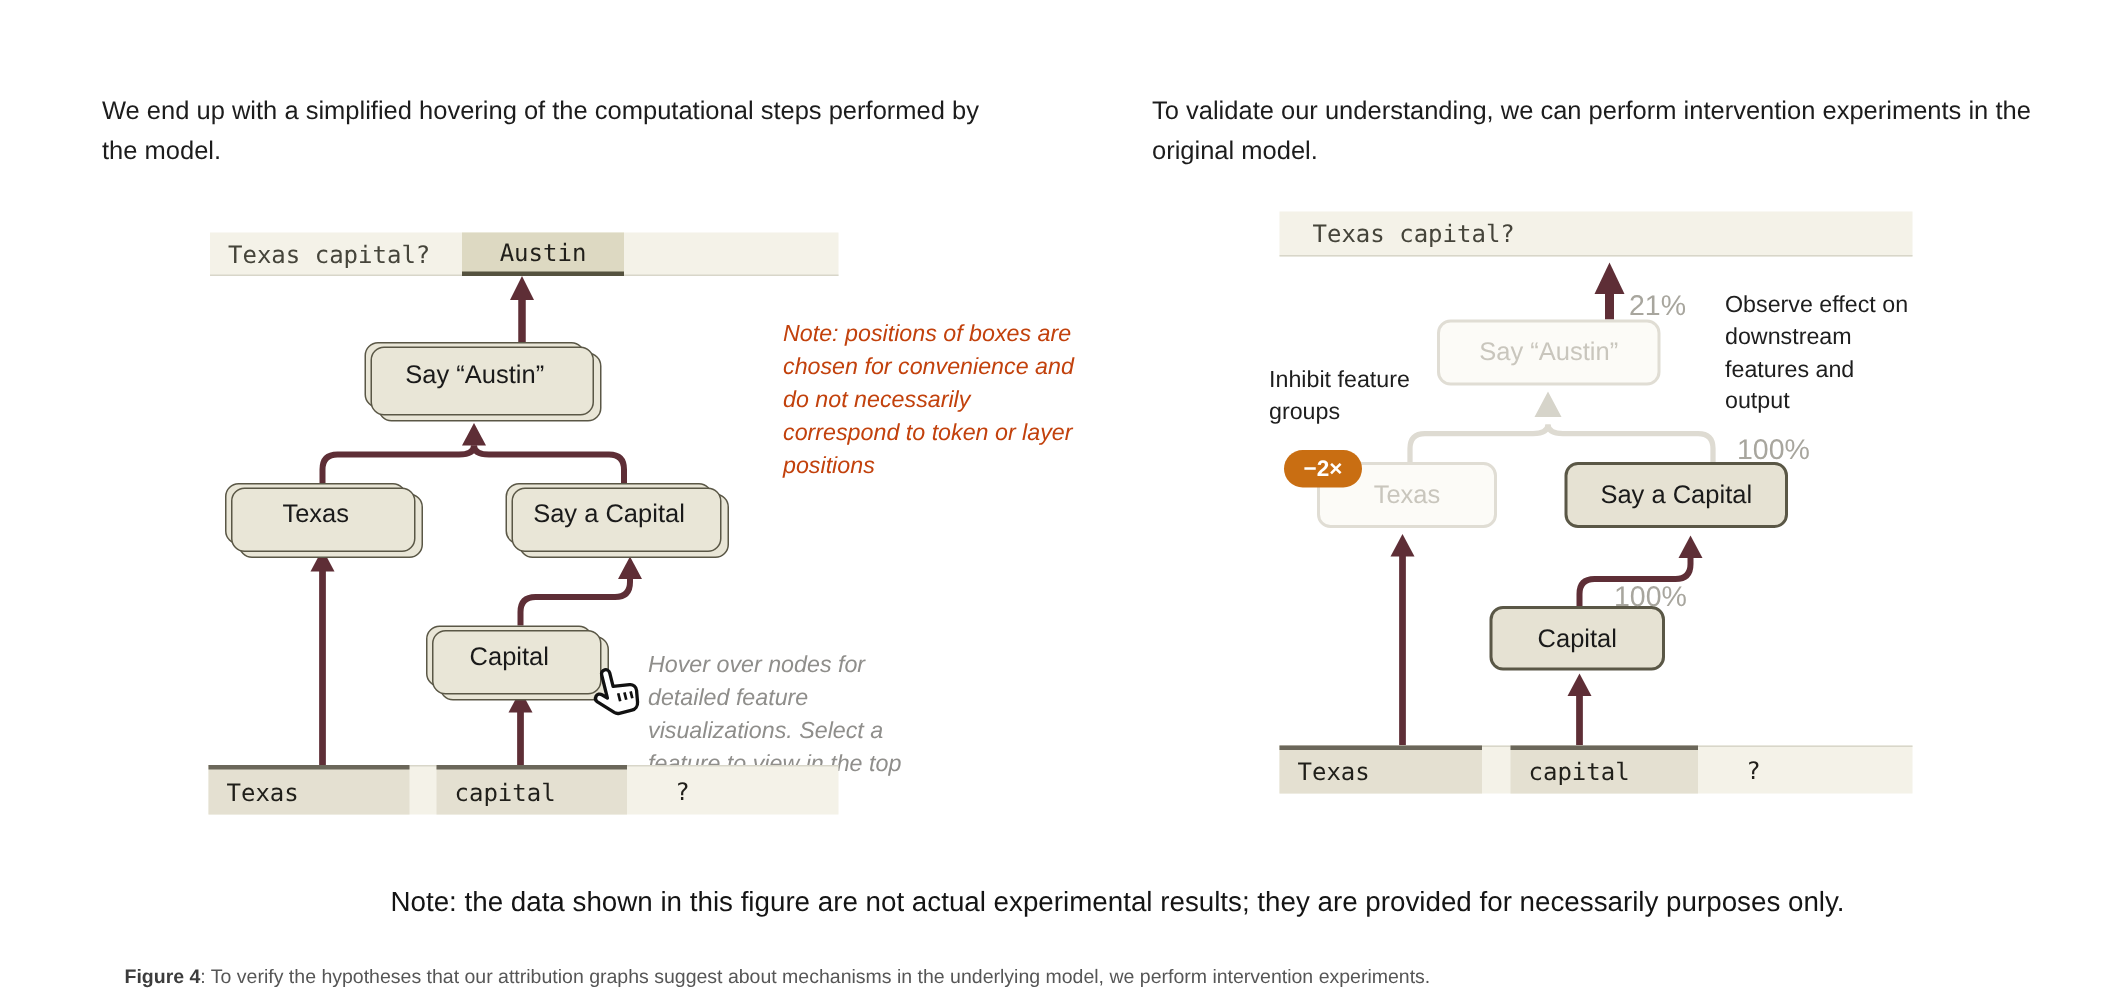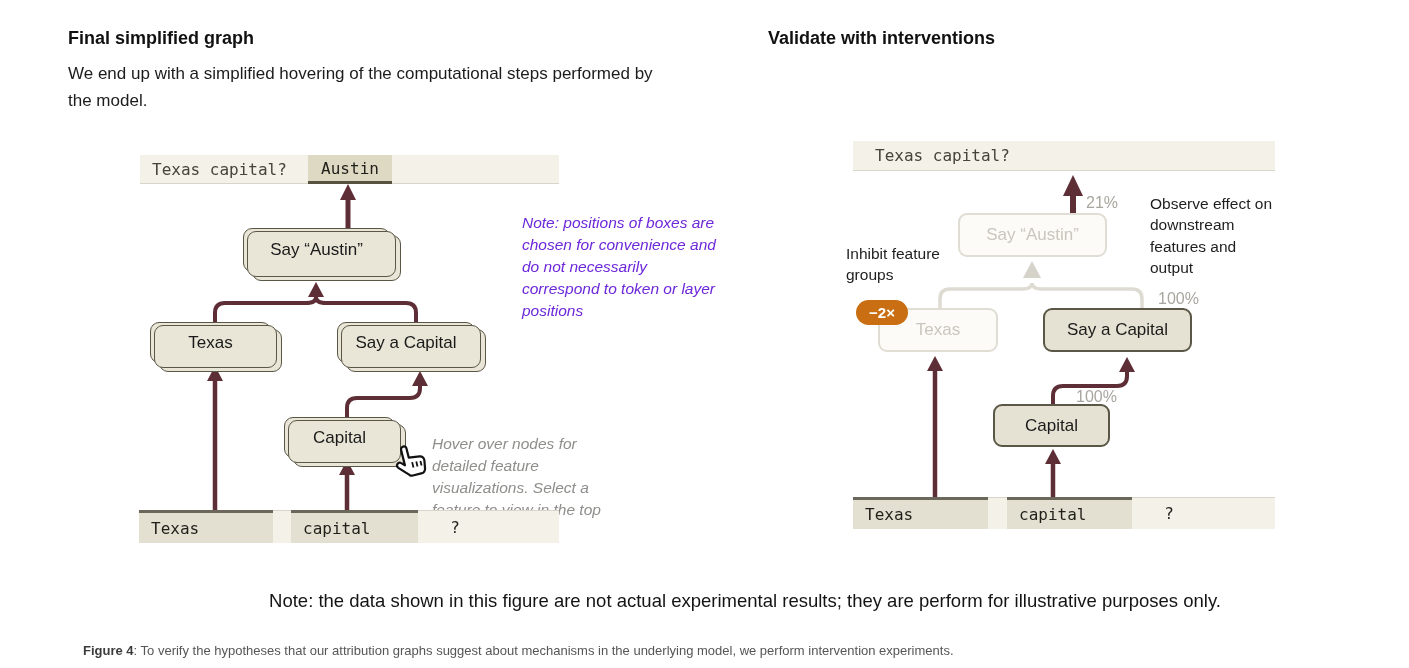--- a/index.html
+++ b/index.html
@@ -51,26 +51,26 @@
   }
   .node.stacked::before { transform:translate(5px,4px); z-index:-1; }
   .node.stacked::after  { transform:translate(10px,8px); z-index:-2; }
   .node.faded {
     background:#fcfbf7; border-color:#e0ddd4; color:#c9c6bd; border-width:2px;
   }
   .node.active { border-width:2px; background:#e6e2d3; }
   .sidenote {
     position:absolute; font-style:italic; font-size:15.5px; line-height:1.42; z-index:2;
   }
-  .sidenote.olive { color:#6d28d9; }
+  .sidenote.olive { color:#c2410c; }
   .sidenote.gray  { color:#8f8e8b; }
   .anno {
     position:absolute; font-size:15.5px; color:#1e1e1e; line-height:1.38; z-index:2;
   }
-  .pct { position:absolute; font-size:16px; color:#a8a69e; z-index:4; }
+  .pct { position:absolute; font-size:19px; color:#a8a69e; z-index:4; }
   .badge {
     position:absolute; z-index:5; background:#c96e12; color:#fff;
     font-size:15px; font-weight:700; border-radius:14px;
     width:52px; height:25px; display:flex; align-items:center; justify-content:center;
   }
   .wires { position:absolute; left:0; top:0; z-index:1; }
   .cursor { position:absolute; z-index:6; transform:rotate(-14deg); }
   .footnote {
     position:absolute; left:195px; top:590px; width:1100px; text-align:center;
     font-size:18.5px; color:#141414; z-index:2;
@@ -79,24 +79,23 @@
     position:absolute; left:63px; top:643px; width:1250px;
     font-size:13px; color:#565656; z-index:2;padding-left:20px;
   }
   .caption b { color:#3c3c3c; }
 </style>
 </head>
 <body>
 
 <div class="page">
 
-  <div class="panel-heading" style="left:68px; top:28px;">Final simplified graph</div>
   <div class="panel-desc" style="left:68px; top:60px; width:600px;">We end up with a simplified hovering of the computational steps performed by the model.</div>
 
-  <div class="panel-heading" style="left:768px; top:28px;">Validate with interventions</div>
+  <div class="panel-desc" style="left:768px; top:60px; width:590px;">To validate our understanding, we can perform intervention experiments in the original model.</div>
 
   <svg class="wires" width="1409" height="668">
 
     <g stroke="#5e2e36" fill="none">
 
       <line x1="348" y1="228" x2="348" y2="197" stroke-width="5"></line>
 
       <path d="M215 323 V313 Q215 303 225 303 H306 Q316 303 316 297" stroke-width="4"></path>
       <path d="M416 323 V313 Q416 303 406 303 H326 Q316 303 316 297" stroke-width="4"></path>
 
@@ -128,21 +127,21 @@
     <g fill="#5e2e36">
       <polygon points="1073,175 1063,196 1083,196"></polygon>
       <polygon points="935,356 927,371 943,371"></polygon>
       <polygon points="1053,449 1045,464 1061,464"></polygon>
       <polygon points="1127,357 1119,372 1135,372"></polygon>
     </g>
   </svg>
 
   <div class="bar topbar" style="left:140px; top:155px; width:419px; height:29px;">
     <span class="prompt" style="left:12px;">Texas capital?</span>
-    <span class="token hl-out" style="left:168px; width:84px;">Austin</span>
+    <span class="token hl-out" style="left:168px; width:108px;">Austin</span>
   </div>
 
   <div class="node stacked" style="left:243px; top:228px; width:147px; height:44px;">Say “Austin”</div>
   <div class="node stacked" style="left:150px; top:322px; width:121px; height:41px;">Texas</div>
   <div class="node stacked" style="left:337px; top:322px; width:138px; height:41px;">Say a Capital</div>
   <div class="node stacked" style="left:284px; top:417px; width:111px; height:41px;">Capital</div>
 
   <div class="sidenote olive" style="left:522px; top:212px; width:198px;">Note: positions of boxes are chosen for convenience and do not necessarily correspond to token or layer positions</div>
   <div class="sidenote gray" style="left:432px; top:399px; width:172px;margin-top:34px;">Hover over nodes for detailed feature visualizations. Select a feature to view in the top bar after hovering</div>
 
@@ -174,16 +173,16 @@
   <div class="node active" style="left:993px; top:404px; width:117px; height:43px;">Capital</div>
 
   <div class="badge" style="left:856px; top:300px;">−2×</div>
 
   <div class="bar bottombar" style="left:853px; top:497px; width:422px; height:32px;">
     <span class="token hl-in" style="left:0; width:135px;">Texas</span>
     <span class="token hl-in" style="left:154px; width:125px;">capital</span>
     <span class="token plain" style="left:296px; width:40px;">?</span>
   </div>
 
-  <div class="footnote">Note: the data shown in this figure are not actual experimental results; they are perform for illustrative purposes only.</div>
+  <div class="footnote">Note: the data shown in this figure are not actual experimental results; they are provided for necessarily purposes only.</div>
   <div class="caption"><b>Figure 4</b><span>: To verify the hypotheses that our attribution graphs suggest about mechanisms in the underlying model, we perform intervention experiments.</span></div>
 
 </div>
 
 </body></html>

